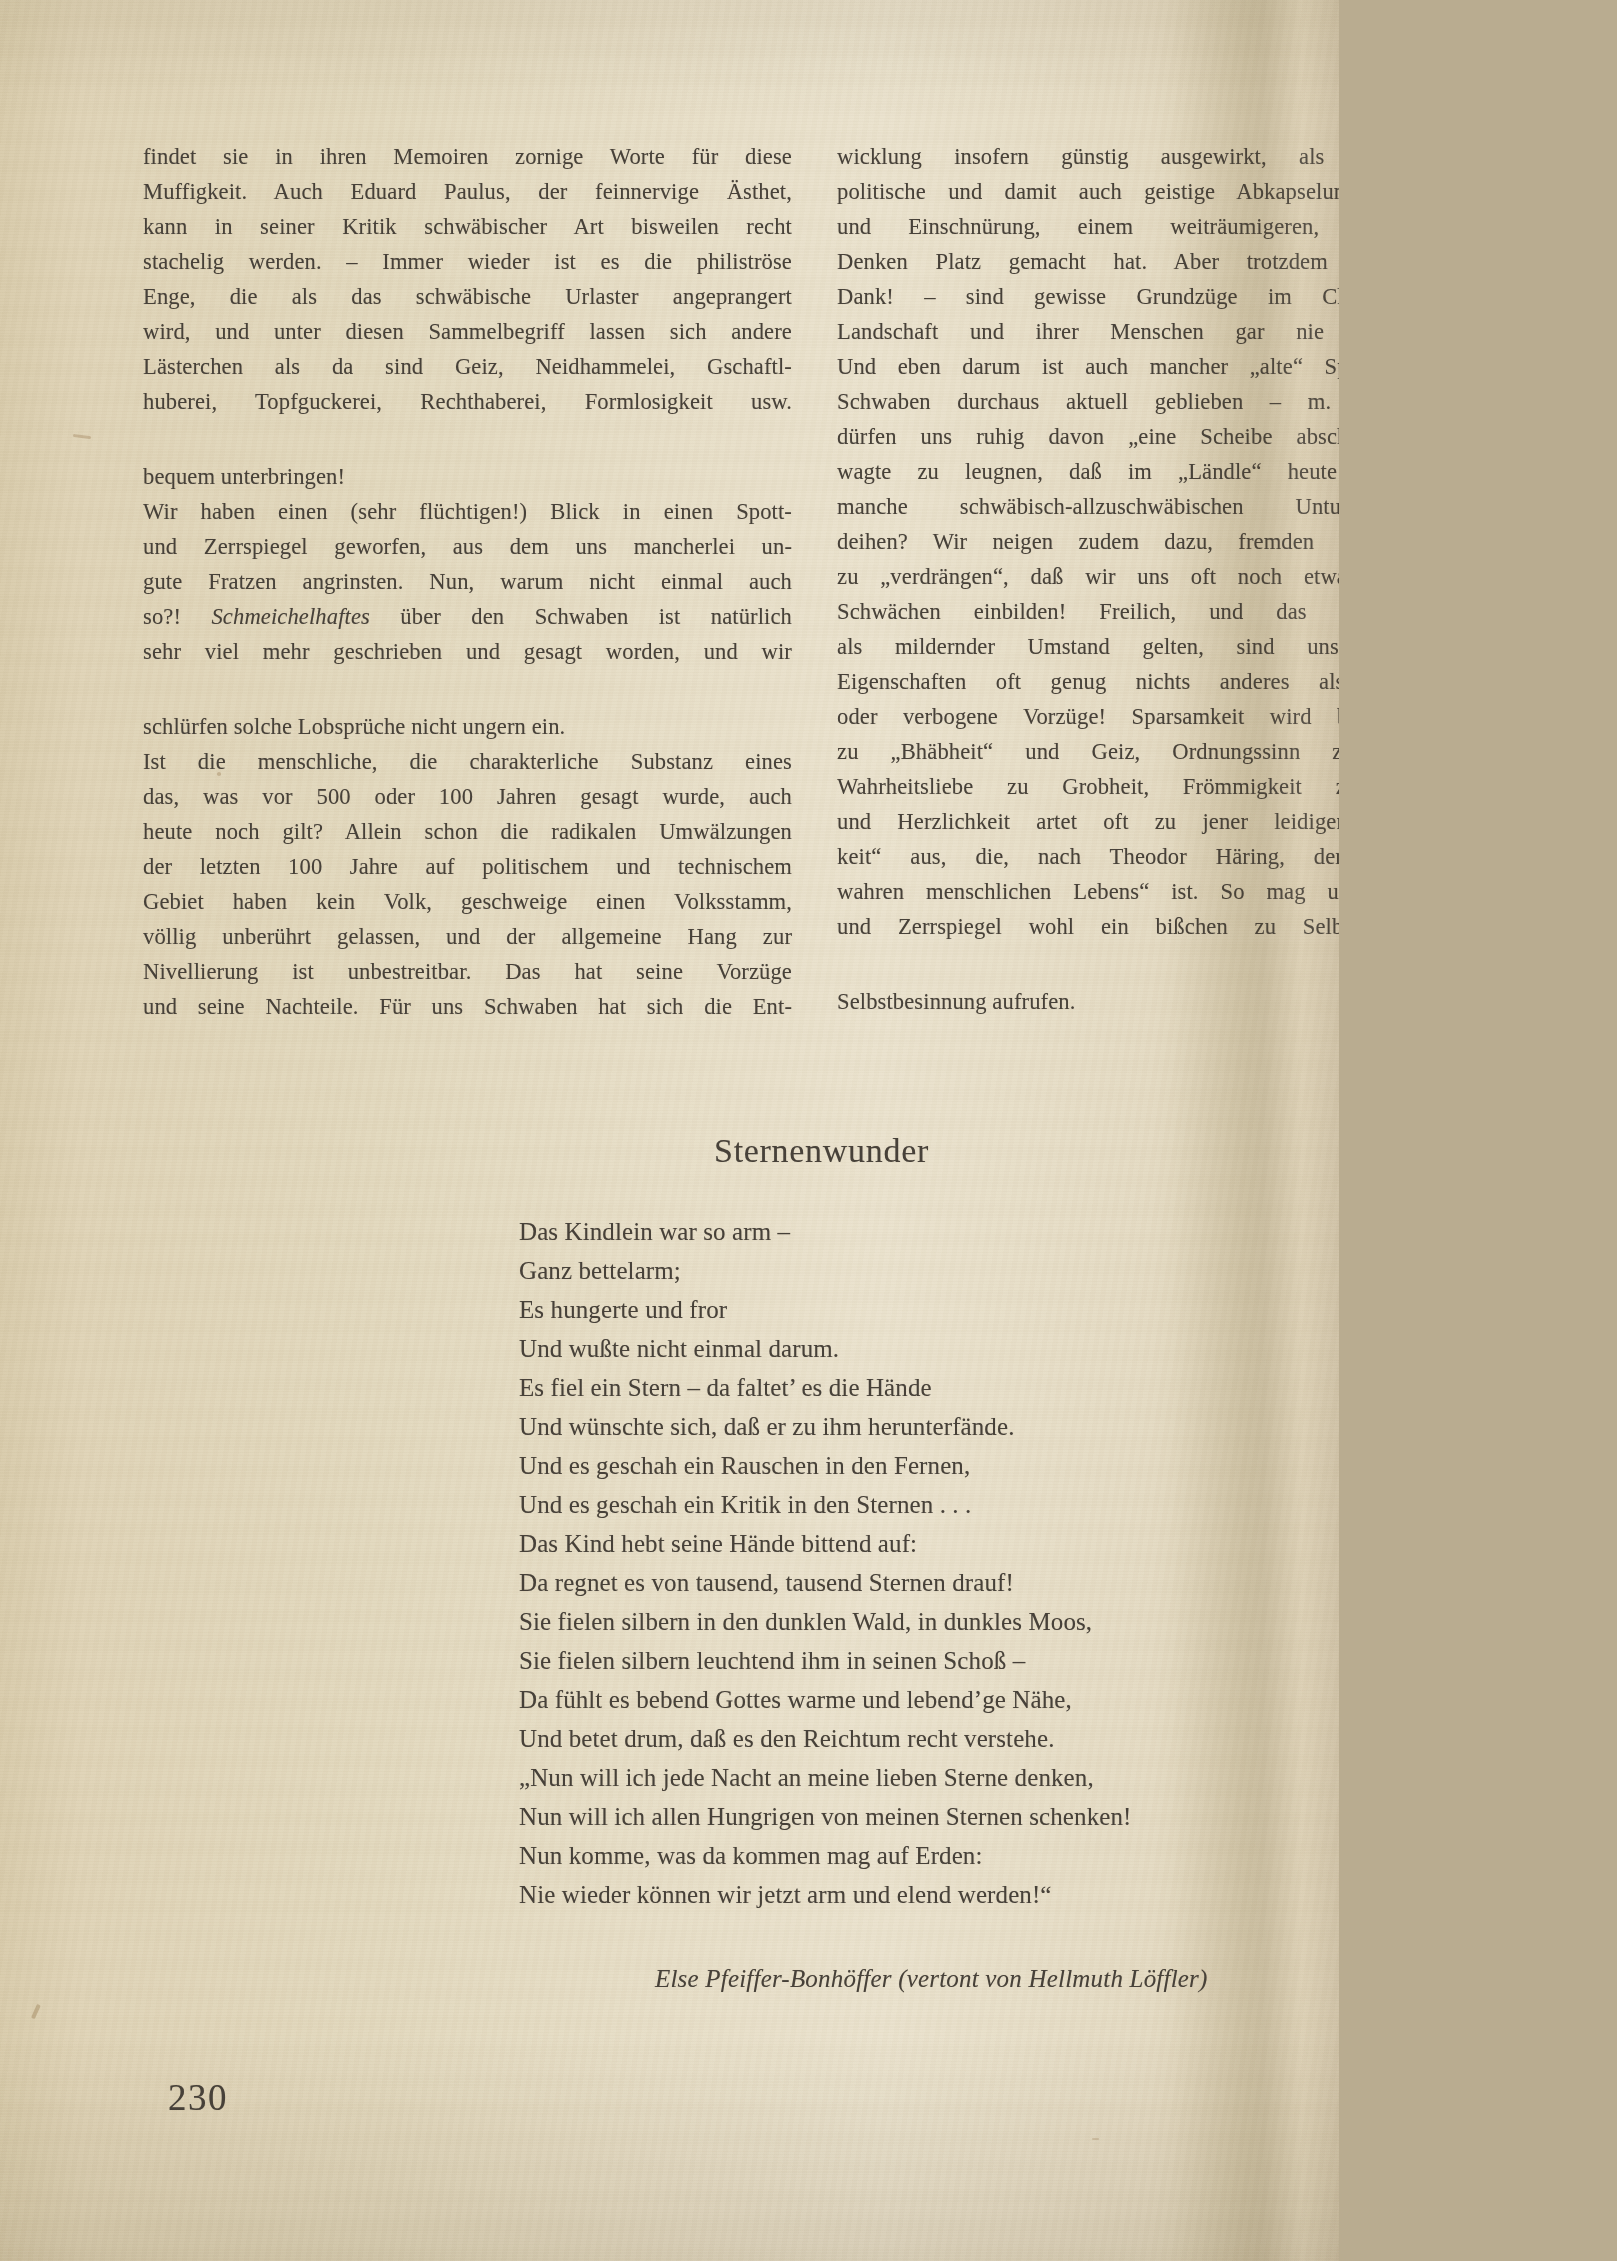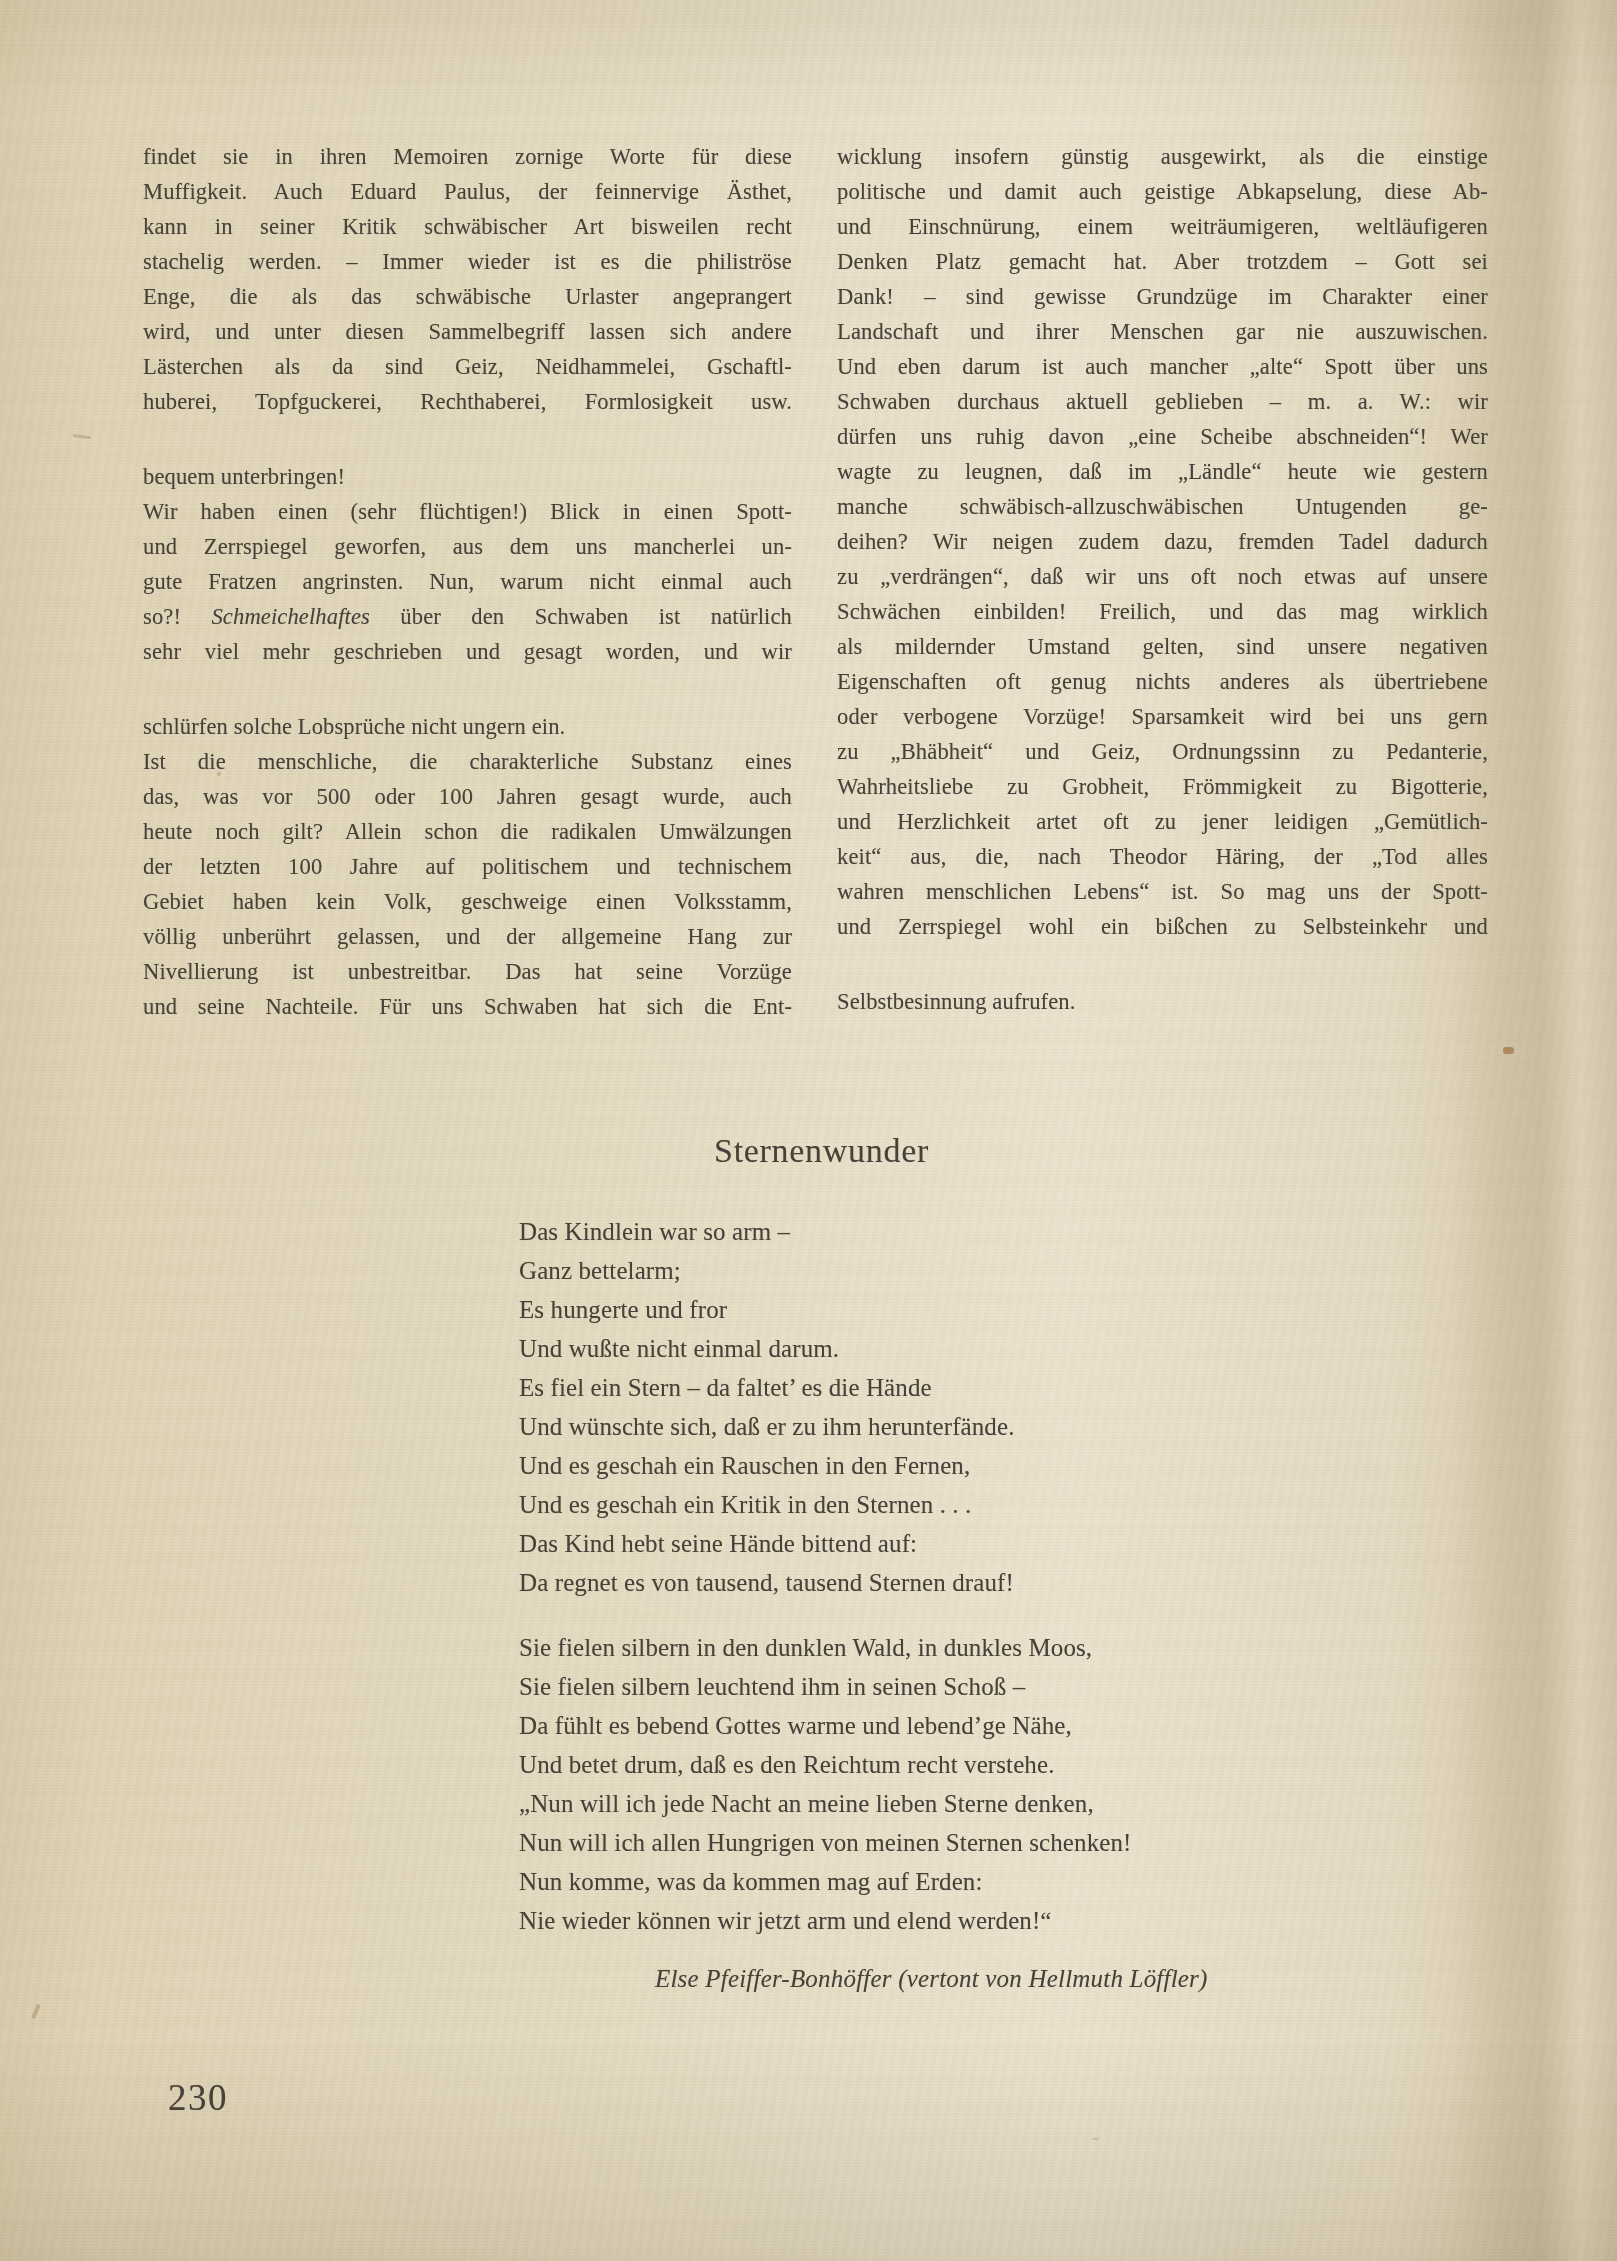--- a/index.html
+++ b/index.html
@@ -1,18 +1,18 @@
 <!DOCTYPE html>
 <html style="font-size:11.7px"><head>
 <meta charset="utf-8">
 <style>
   html,body{margin:0;padding:0;background:#b9ac90;}
   .page{
     position:relative;
-    width:1617px;height:2261px;
+    width:1339px;height:2261px;
     overflow:hidden;
     font-family:"Liberation Serif","DejaVu Serif",serif;
     color:var(--ink,#474139);
     background:
       linear-gradient(180deg, rgba(120,100,60,.10) 0%, rgba(0,0,0,0) 5%, rgba(0,0,0,0) 90%, rgba(110,90,55,.10) 97%, rgba(110,90,55,.16) 100%),
       linear-gradient(90deg, #d8cbab 0%, #dfd3b6 6%, #e2d8bd 28%, #e7dec7 50%, #eae2cd 66%, #e4dac2 86%, #d8ccae 93%, #dccfb4 100%);
   }
   
   .page::before{
     content:"";position:absolute;inset:0;pointer-events:none;
@@ -38,21 +38,21 @@
   .poem-title{
     position:absolute;left:143px;top:1126px;width:1345px;margin:6px;
     font-size:34px;font-weight:normal;text-align:center;letter-spacing:0.7px;
     text-shadow:0 0 0.7px rgba(70,60,48,.25);
   }
   .poem{
     position:absolute;left:519px;top:1212px;
     font-size:25px;line-height:39px;letter-spacing:0.1px;white-space:nowrap;
     text-shadow:0 0 0.7px rgba(70,60,48,.25);
   }
-  .stanza + .stanza{margin-top:26px;}
+  .stanza + .stanza{}
   .attribution{
     position:absolute;left:655px;top:1965px;
     font-size:25px;font-style:italic;letter-spacing:0.2px;white-space:nowrap;
     text-shadow:0 0 0.7px rgba(70,60,48,.25);
   }
   .page-number{
     position:absolute;left:168px;top:2076px;
     font-size:37px;letter-spacing:1.5px;
     text-shadow:0 0 0.7px rgba(70,60,48,.3);
   }

